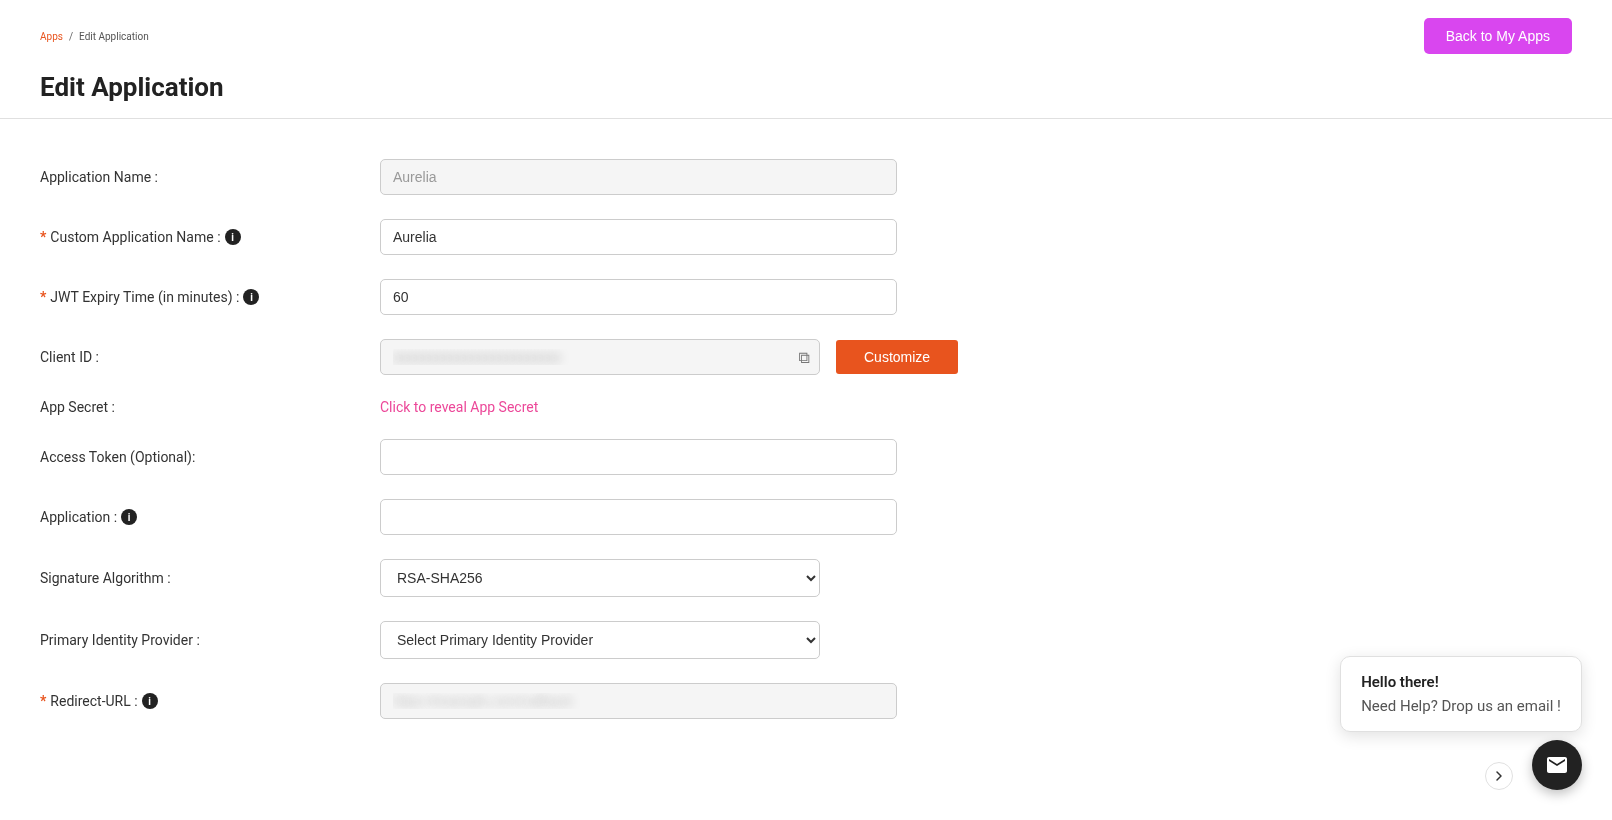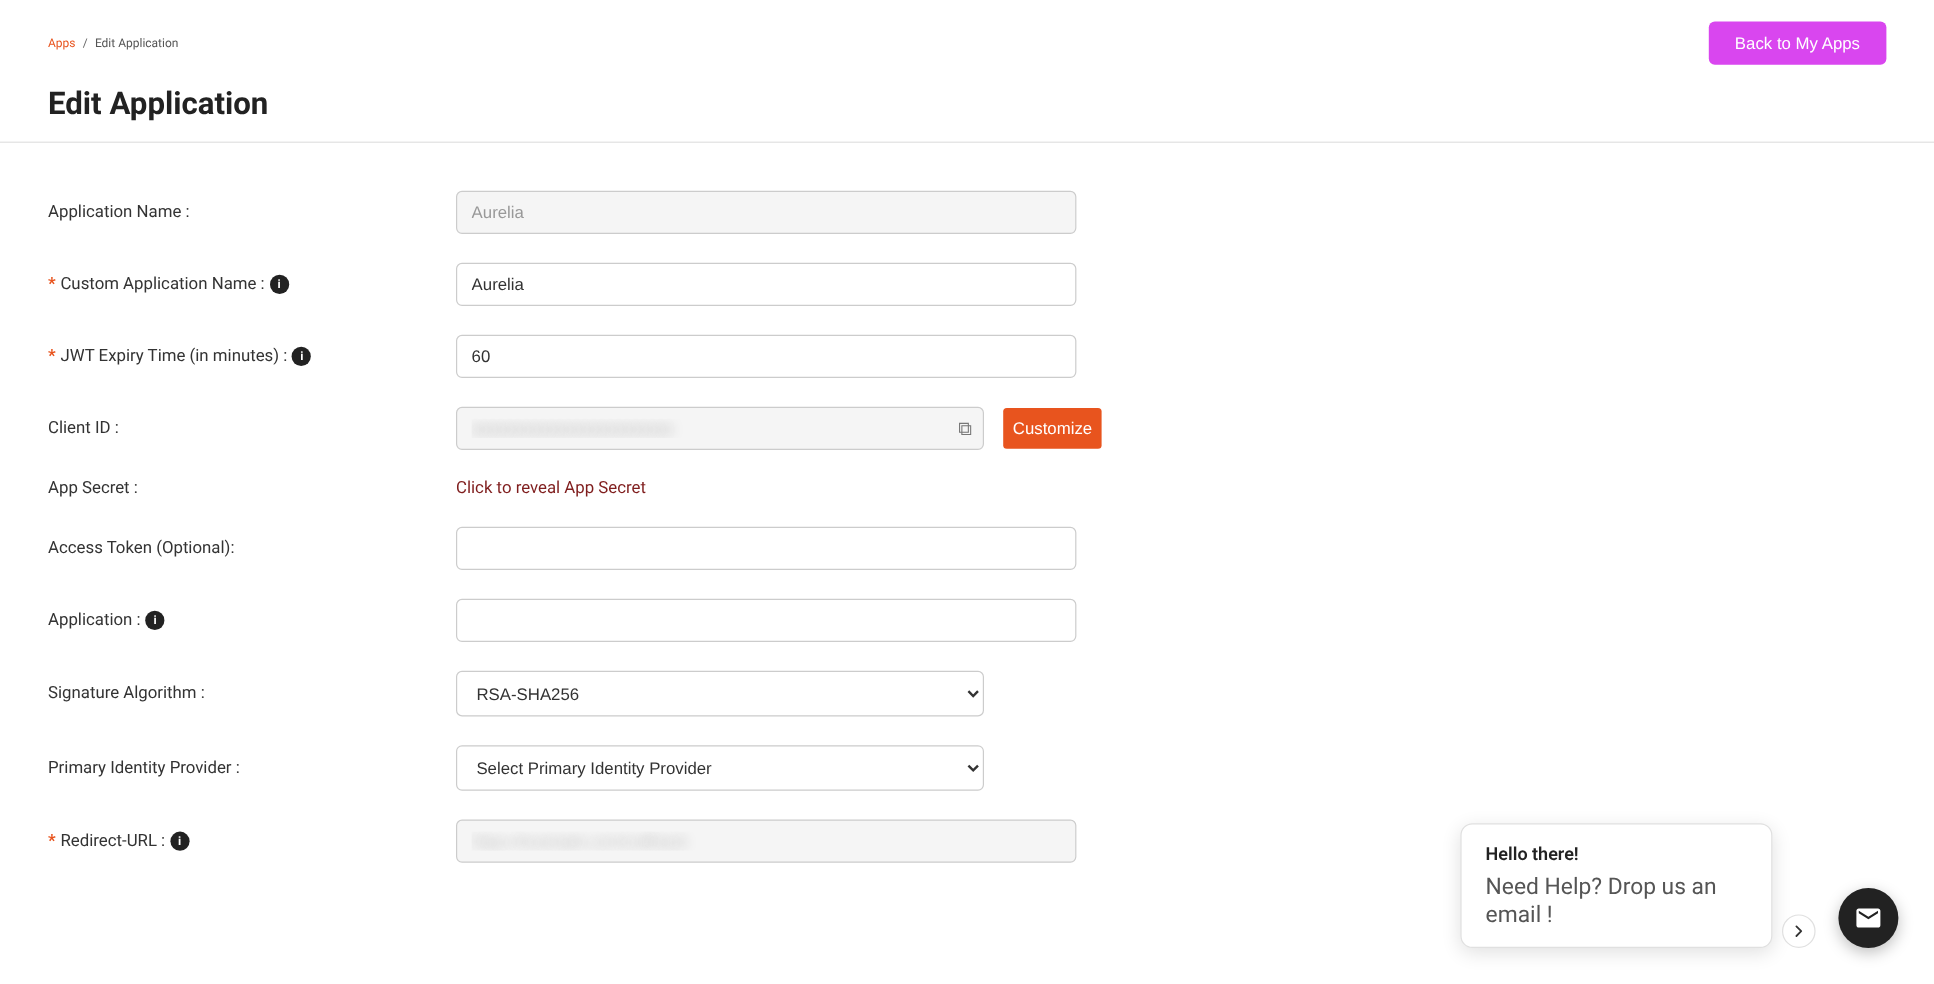--- a/index.html
+++ b/index.html
@@ -131,28 +131,28 @@
       transform: translateY(-50%);
       cursor: pointer;
       color: #777;
       font-size: 16px;
     }
     .customize-btn {
       background: #e8541e;
       color: #fff;
       border: none;
       border-radius: 3px;
-      padding: 9px 8px;
+      padding: 9px 28px;
       font-size: 14px;
       font-weight: 500;
       cursor: pointer;
       margin-left: 16px;
     }
     .reveal-link {
-      color: #7f1d1d;
+      color: #ec4899;
       cursor: pointer;
       font-size: 14px;
       text-decoration: none;
     }
     .form-select {
       width: 440px;
       padding: 9px 12px;
       border: 1px solid #ccc;
       border-radius: 5px;
       font-size: 14px;
@@ -160,40 +160,41 @@
       background: #fff;
       outline: none;
       appearance: auto;
     }
     
     .chat-widget {
       position: fixed;
       bottom: 30px;
       right: 30px;
       display: flex;
+      flex-direction: column;
       align-items: flex-end;
       gap: 8px;
       z-index: 1000;
     }
     .chat-bubble {
       background: #fff;
       border: 1px solid #e0e0e0;
       border-radius: 10px;
       padding: 16px 20px;
       box-shadow: 0 4px 16px rgba(0,0,0,0.12);
       max-width: 260px;
     }
     .chat-bubble-title {
       font-weight: 600;
       font-size: 15px;
       margin-bottom: 6px;
       color: #222;
     }
     .chat-bubble-text {
-      font-size: 19px;
+      font-size: 15px;
       color: #555;
     }
     .chat-trigger {
       width: 50px;
       height: 50px;
       background: #222;
       border-radius: 50%;
       display: flex;
       align-items: center;
       justify-content: center;

